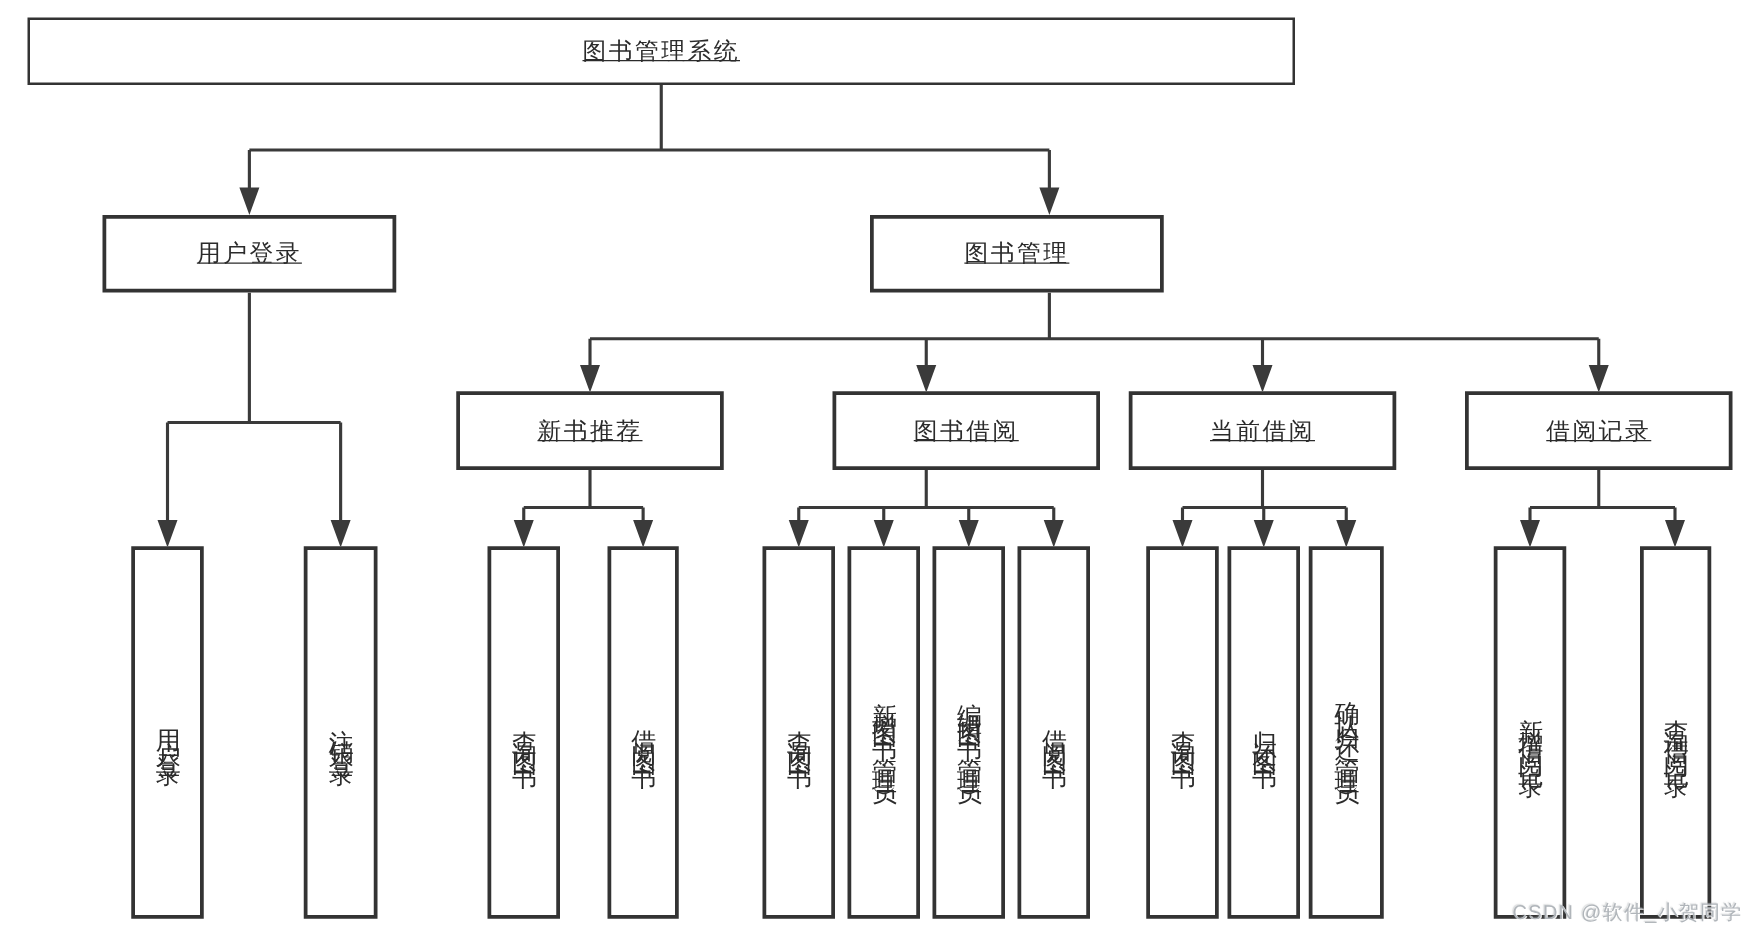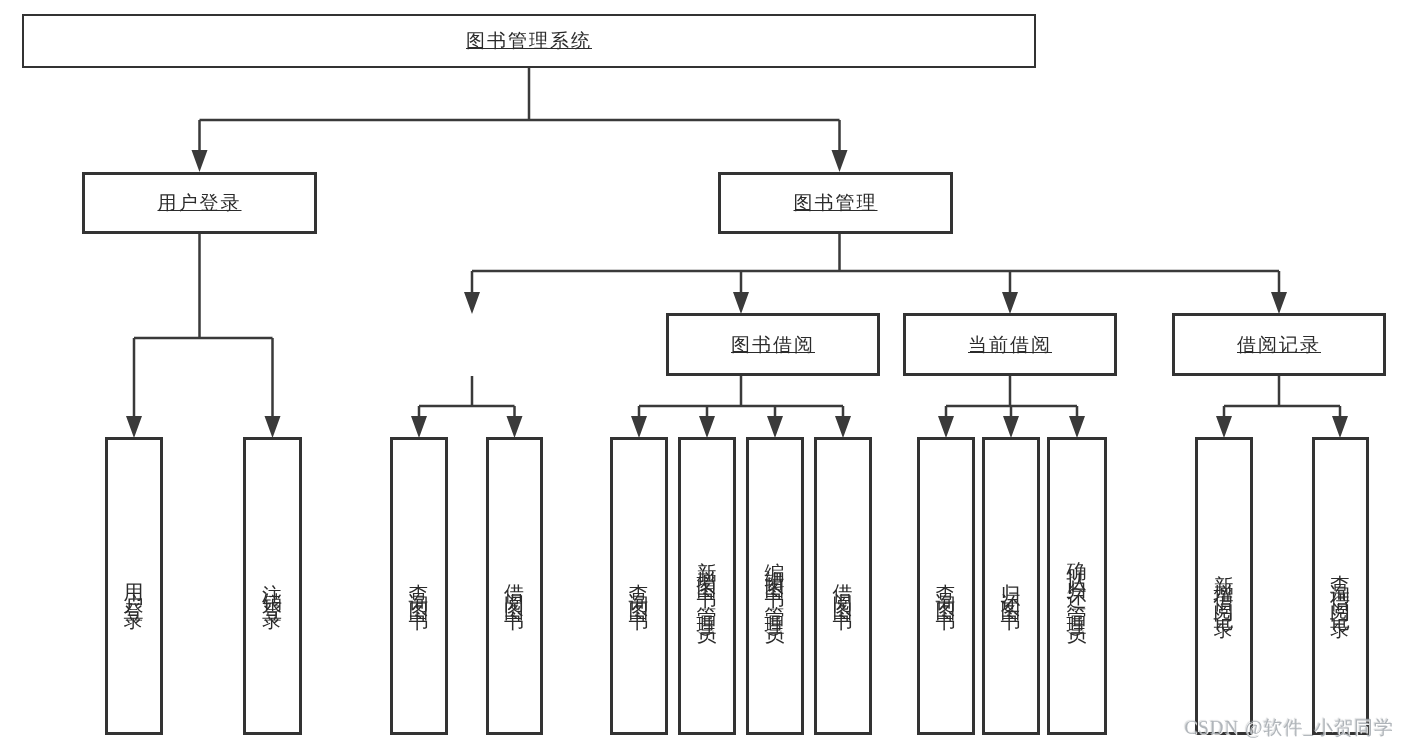--- a/index.html
+++ b/index.html
@@ -57,26 +57,25 @@
     text-orientation: mixed;
     font-size: 20px;
     letter-spacing: 9px;
     line-height: 1;
   }
   .watermark {
     position: absolute;
     right: 11px;
     bottom: 6px;
     z-index: 3;
-    font-size: 19px;
+    font-size: 16px;
     letter-spacing: 1px;
     color: #b0b5ba;
     text-shadow: 1px 1px 0 rgba(255,255,255,0.9), -1px -1px 1px rgba(140,145,150,0.35);
     white-space: nowrap;
-    font-family: Liberation Serif, serif;
   }
 </style>
 </head>
 <body>
 
 <div class="stage">
 
   <svg class="connectors" viewBox="0 0 1405 747" aria-hidden="true">
     <path fill="none" stroke="#3a3a3a" stroke-width="2.5" d="M529,68 V120
              M199.5,120 H839.5
@@ -132,24 +131,27 @@
              M1332,416 h16 L1340,438 z"></path>
   </svg>
 
   <div class="node hnode root-node">
     <span>图书管理系统</span>
   </div>
 
   <div class="node hnode" style="left:82px; top:172px; width:235px; height:62px;">
     <span>用户登录</span>
   </div>
-  <div class="node hnode" style="left:718px; top:172px; width:235px; height:62px;">
+  <div class="node hnode" style="left:696px; top:172px; width:235px; height:62px;">
     <span>图书管理</span>
   </div>
 
+  <div class="node hnode" style="left:365px; top:313px; width:214px; height:63px;">
+    <span>新书推荐</span>
+  </div>
   <div class="node hnode" style="left:634px; top:313px; width:214px; height:63px;margin-left:32px;">
     <span>图书借阅</span>
   </div>
   <div class="node hnode" style="left:903px; top:313px; width:214px; height:63px;">
     <span>当前借阅</span>
   </div>
   <div class="node hnode" style="left:1172px; top:313px; width:214px; height:63px;">
     <span>借阅记录</span>
   </div>
 

